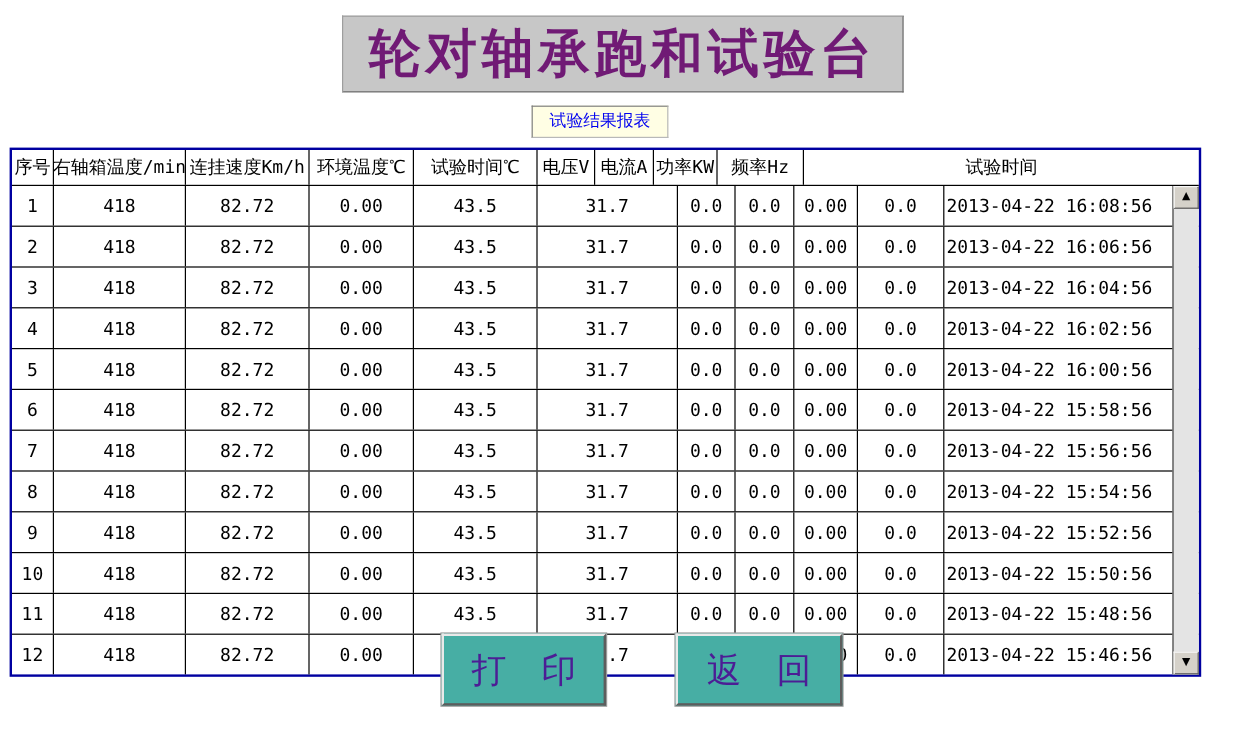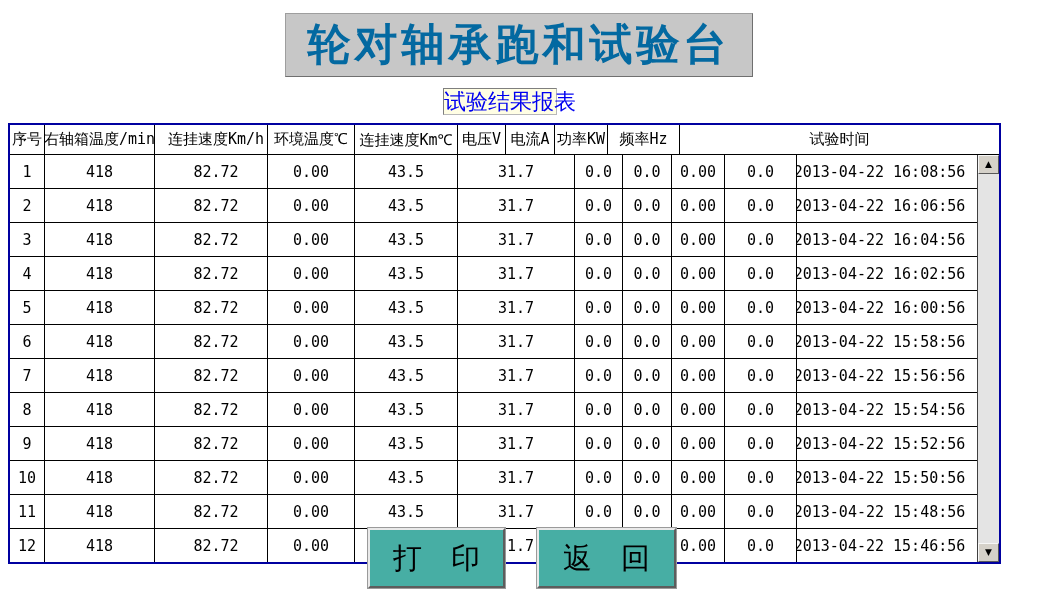--- a/index.html
+++ b/index.html
@@ -7,51 +7,51 @@
   body { position: relative; font-family: "DejaVu Sans", "Liberation Sans", sans-serif; }
 
   
   .title-banner {
     position: absolute; left: 285px; top: 13px; width: 468px; height: 64px;
     background: #c7c7c7;
     border: 1px solid; border-color: #9e9e9e #6f6f6f #6f6f6f #9e9e9e;
     display: flex; align-items: center; justify-content: center;
   }
   .title-text {
-    color: #0369a1; font-family: Liberation Sans, sans-serif;
+    color: #701a75; font-family: Liberation Sans, sans-serif;
     font-weight: bold; font-size: 43px; letter-spacing: 4px; white-space: nowrap;
   }
 
   
   .report-label {
     position: absolute; left: 443px; top: 88px; width: 114px; height: 27px;
     background: #fffee4;
     border: 1px solid; border-color: #7f7f7f #b8b8b8 #b8b8b8 #7f7f7f;
-    color: #0000f0; font-size: 22px; line-height: 25px; text-align: center;
+    color: #0000f0; font-size: 14px; line-height: 25px; text-align: center;
     font-family: "DejaVu Sans Mono", "Liberation Mono", monospace; white-space: nowrap;
   }
 
   
   .results-table {
     position: absolute; left: 8px; top: 123px; width: 993px; height: 441px;
     border: 2px solid #0000a0; background: #ffffff;
     display: flex; flex-direction: column;
     font-family: "DejaVu Sans Mono", "Liberation Mono", monospace;
     font-size: 15px; color: #000;
   }
   .hrow { display: flex; height: 30px; flex: 0 0 30px; border-bottom: 1px solid #000; }
   .tbody { flex: 1; display: flex; flex-direction: column; }
   .drow { flex: 1; display: flex; border-bottom: 1px solid #000; }
   .drow:last-child { border-bottom: none; }
   .cell {
     border-right: 1px solid #000; display: flex; align-items: center;
     justify-content: center; overflow: hidden; white-space: nowrap;
   }
   .cell:last-child { border-right: none; }
-  .c0 { width: 35px; }  .c1 { width: 110px; } .c2 { width: 103px; margin-left: 10px; }
+  .c0 { width: 35px; }  .c1 { width: 110px; } .c2 { width: 103px; }
   .c3 { width: 87px; }  .c4 { width: 103px; } .c5 { width: 117px; }
   .c6 { width: 48px; }  .c7 { width: 49px; }  .c8 { width: 53px; }
   .c9 { width: 72px; }  .c10 { flex: 1; }
   .drow .c10 { padding-right: 37px; }
 
   
   .vscrollbar {
     position: absolute; top: 30px; right: 0; bottom: 0; width: 22px;
     background: #e4e4e4; border-left: 1px solid #404040;
     display: flex; flex-direction: column; justify-content: space-between;
@@ -61,46 +61,46 @@
     border: 1px solid; border-color: #f7f7f7 #585858 #585858 #f7f7f7;
     display: flex; align-items: center; justify-content: center;
     font-size: 9px; line-height: 9px; color: #000;
     font-family: "DejaVu Sans", sans-serif;
   }
   .scroll-track { flex: 1; }
 
   
   .action-button {
     position: absolute; top: 528px; height: 60px;
-    background: #47aea4; color: #000000;
+    background: #47aea4; color: #4c1d95;
     border: 2px solid; border-color: #e9e9e9 #5d5d5d #5d5d5d #e9e9e9;
     box-shadow: 0 0 0 1px #9a9a9a;
     font-size: 29px; text-align: center; line-height: 54px; white-space: pre;
     font-family: "DejaVu Serif", "Liberation Serif", serif;
     cursor: pointer; padding: 0;
   }
   .print-button { left: 368px; width: 137px; }
-  .back-button  { left: 537px; width: 139px; }
+  .back-button  { left: 563px; width: 139px; }
 </style>
 </head>
 <body>
 
 <div class="title-banner">
   <span class="title-text">轮对轴承跑和试验台</span>
 </div>
 
 <div class="report-label">试验结果报表</div>
 
 <div class="results-table">
   <div class="hrow">
     <div class="cell c0">序号</div>
     <div class="cell c1">右轴箱温度/min</div>
     <div class="cell c2">连挂速度Km/h</div>
     <div class="cell c3">环境温度℃</div>
-    <div class="cell c4">连挂速度Km℃</div>
+    <div class="cell c4">试验时间℃</div>
     <div class="cell c6">电压V</div>
     <div class="cell c7">电流A</div>
     <div class="cell c8">功率KW</div>
     <div class="cell c9">频率Hz</div>
     <div class="cell c10">试验时间</div>
   </div>
 
   <div class="tbody">
 
       <div class="drow">

